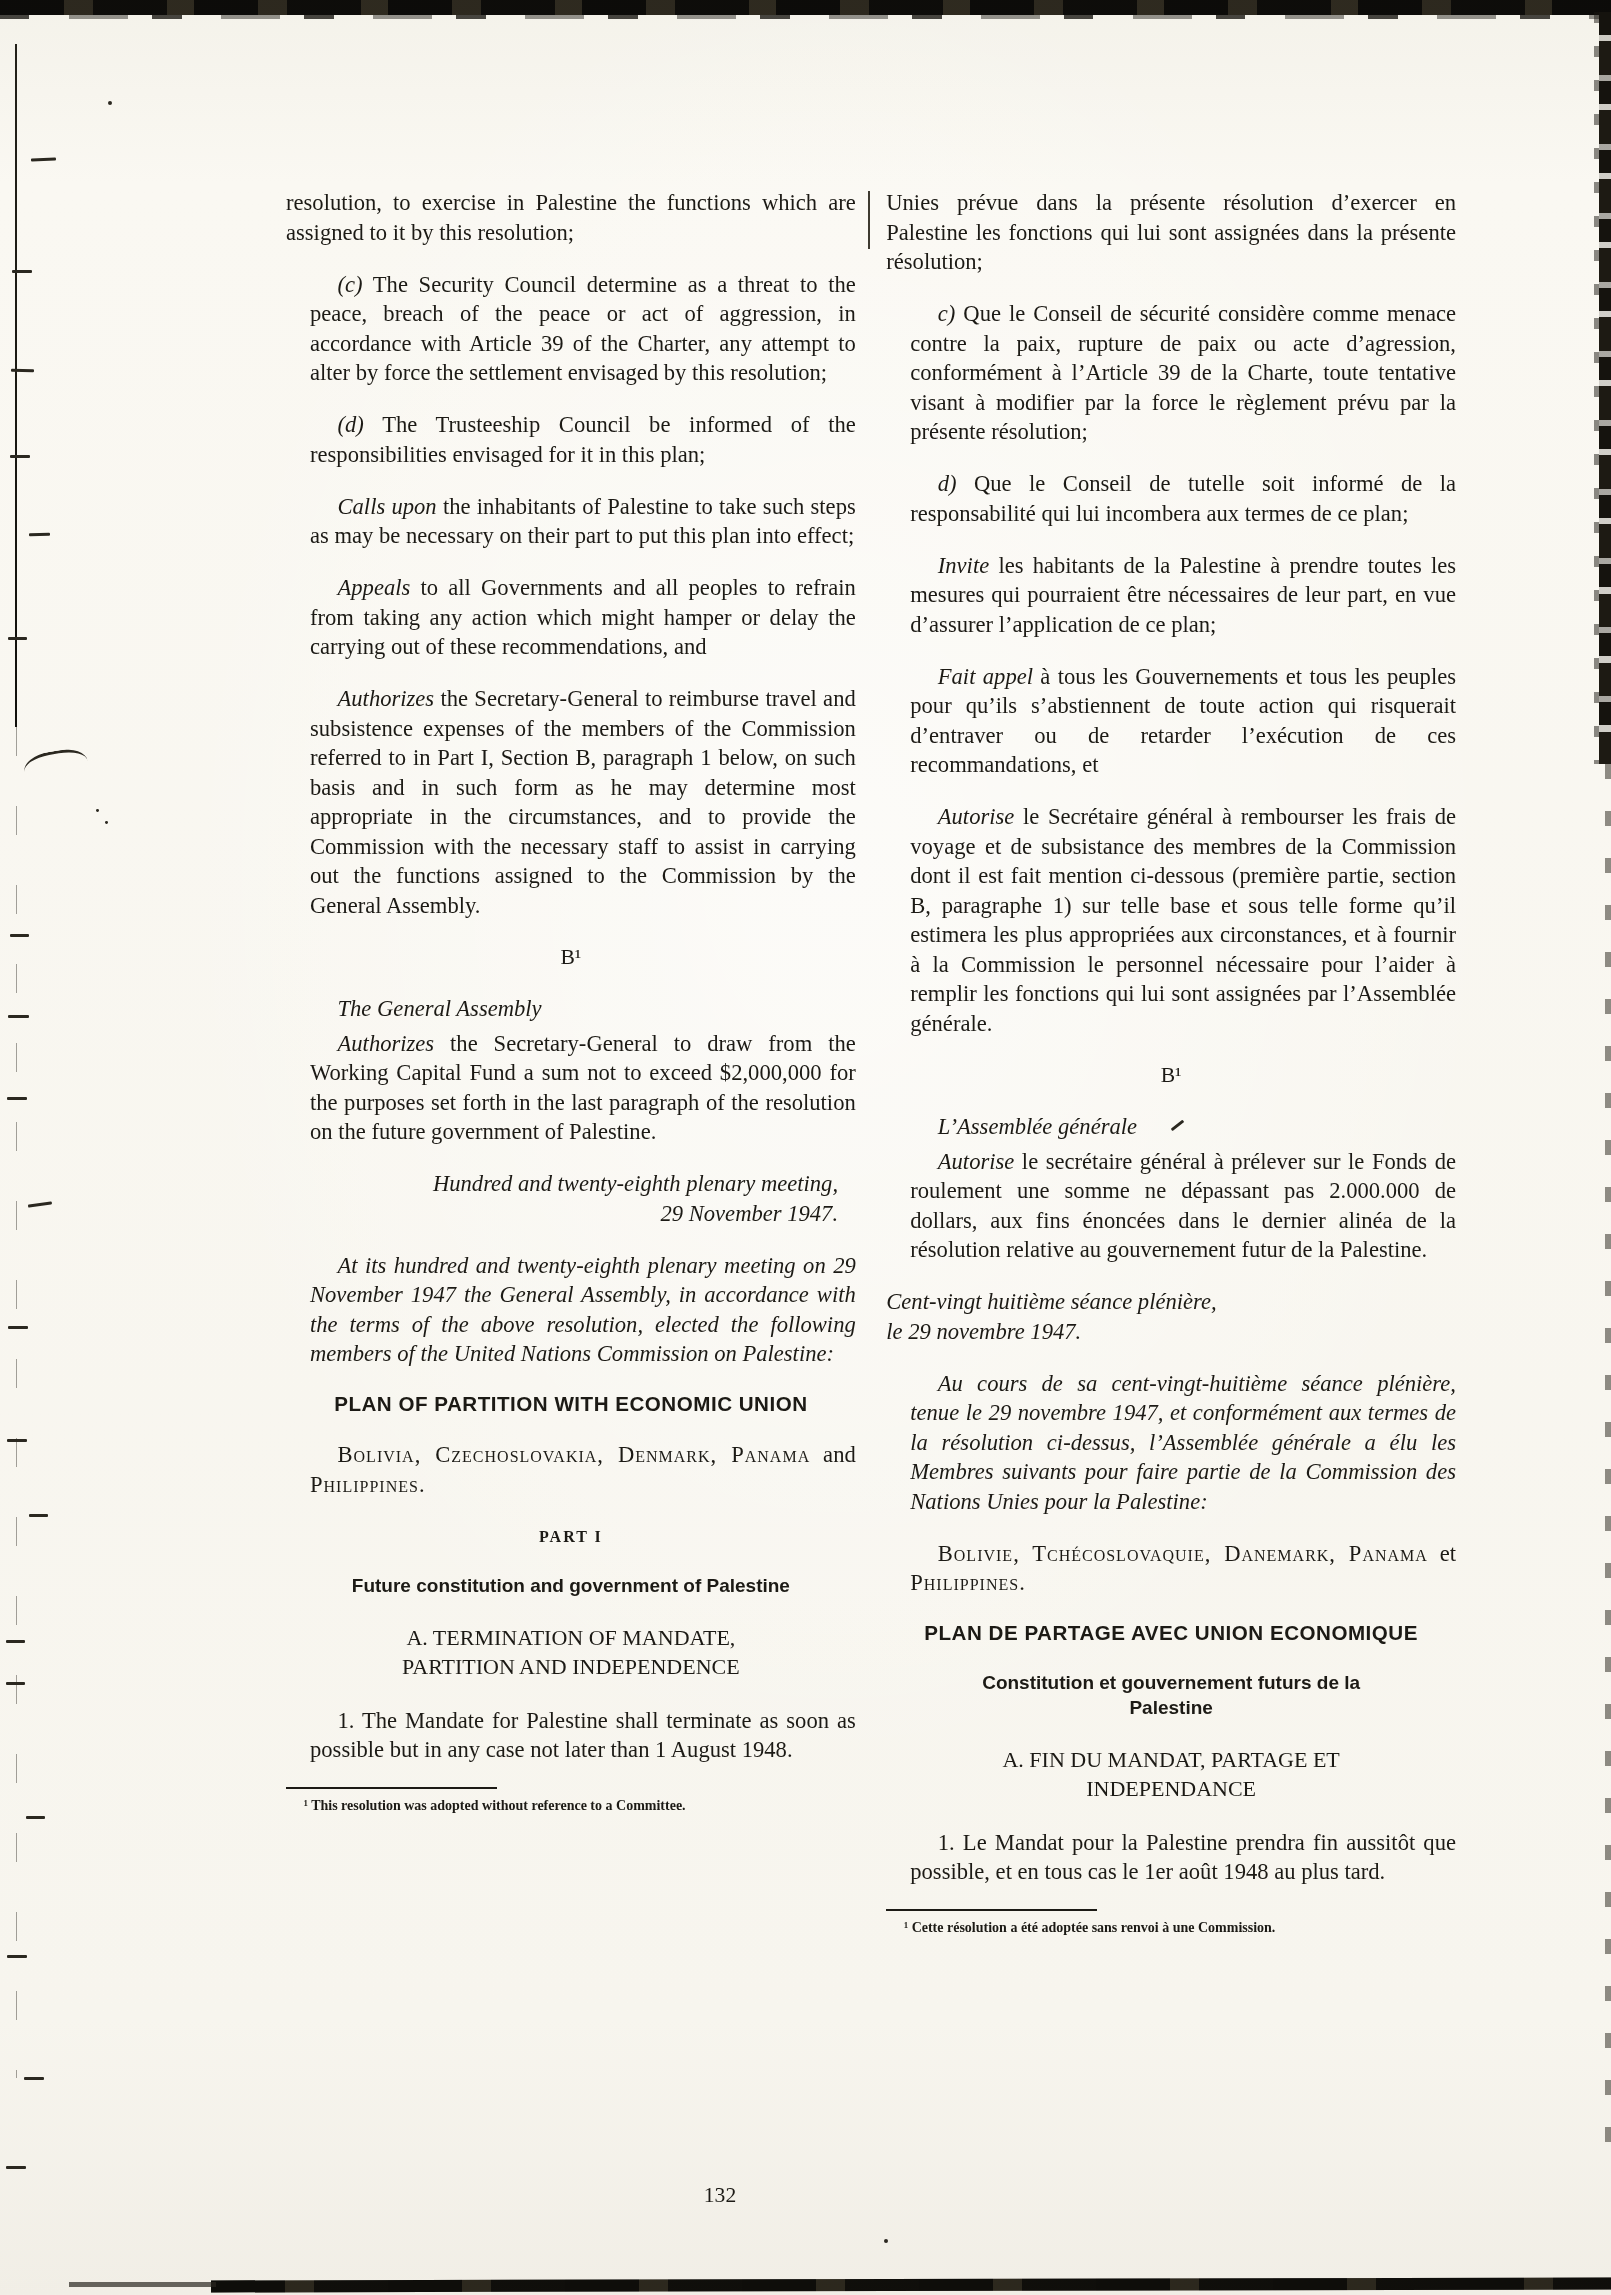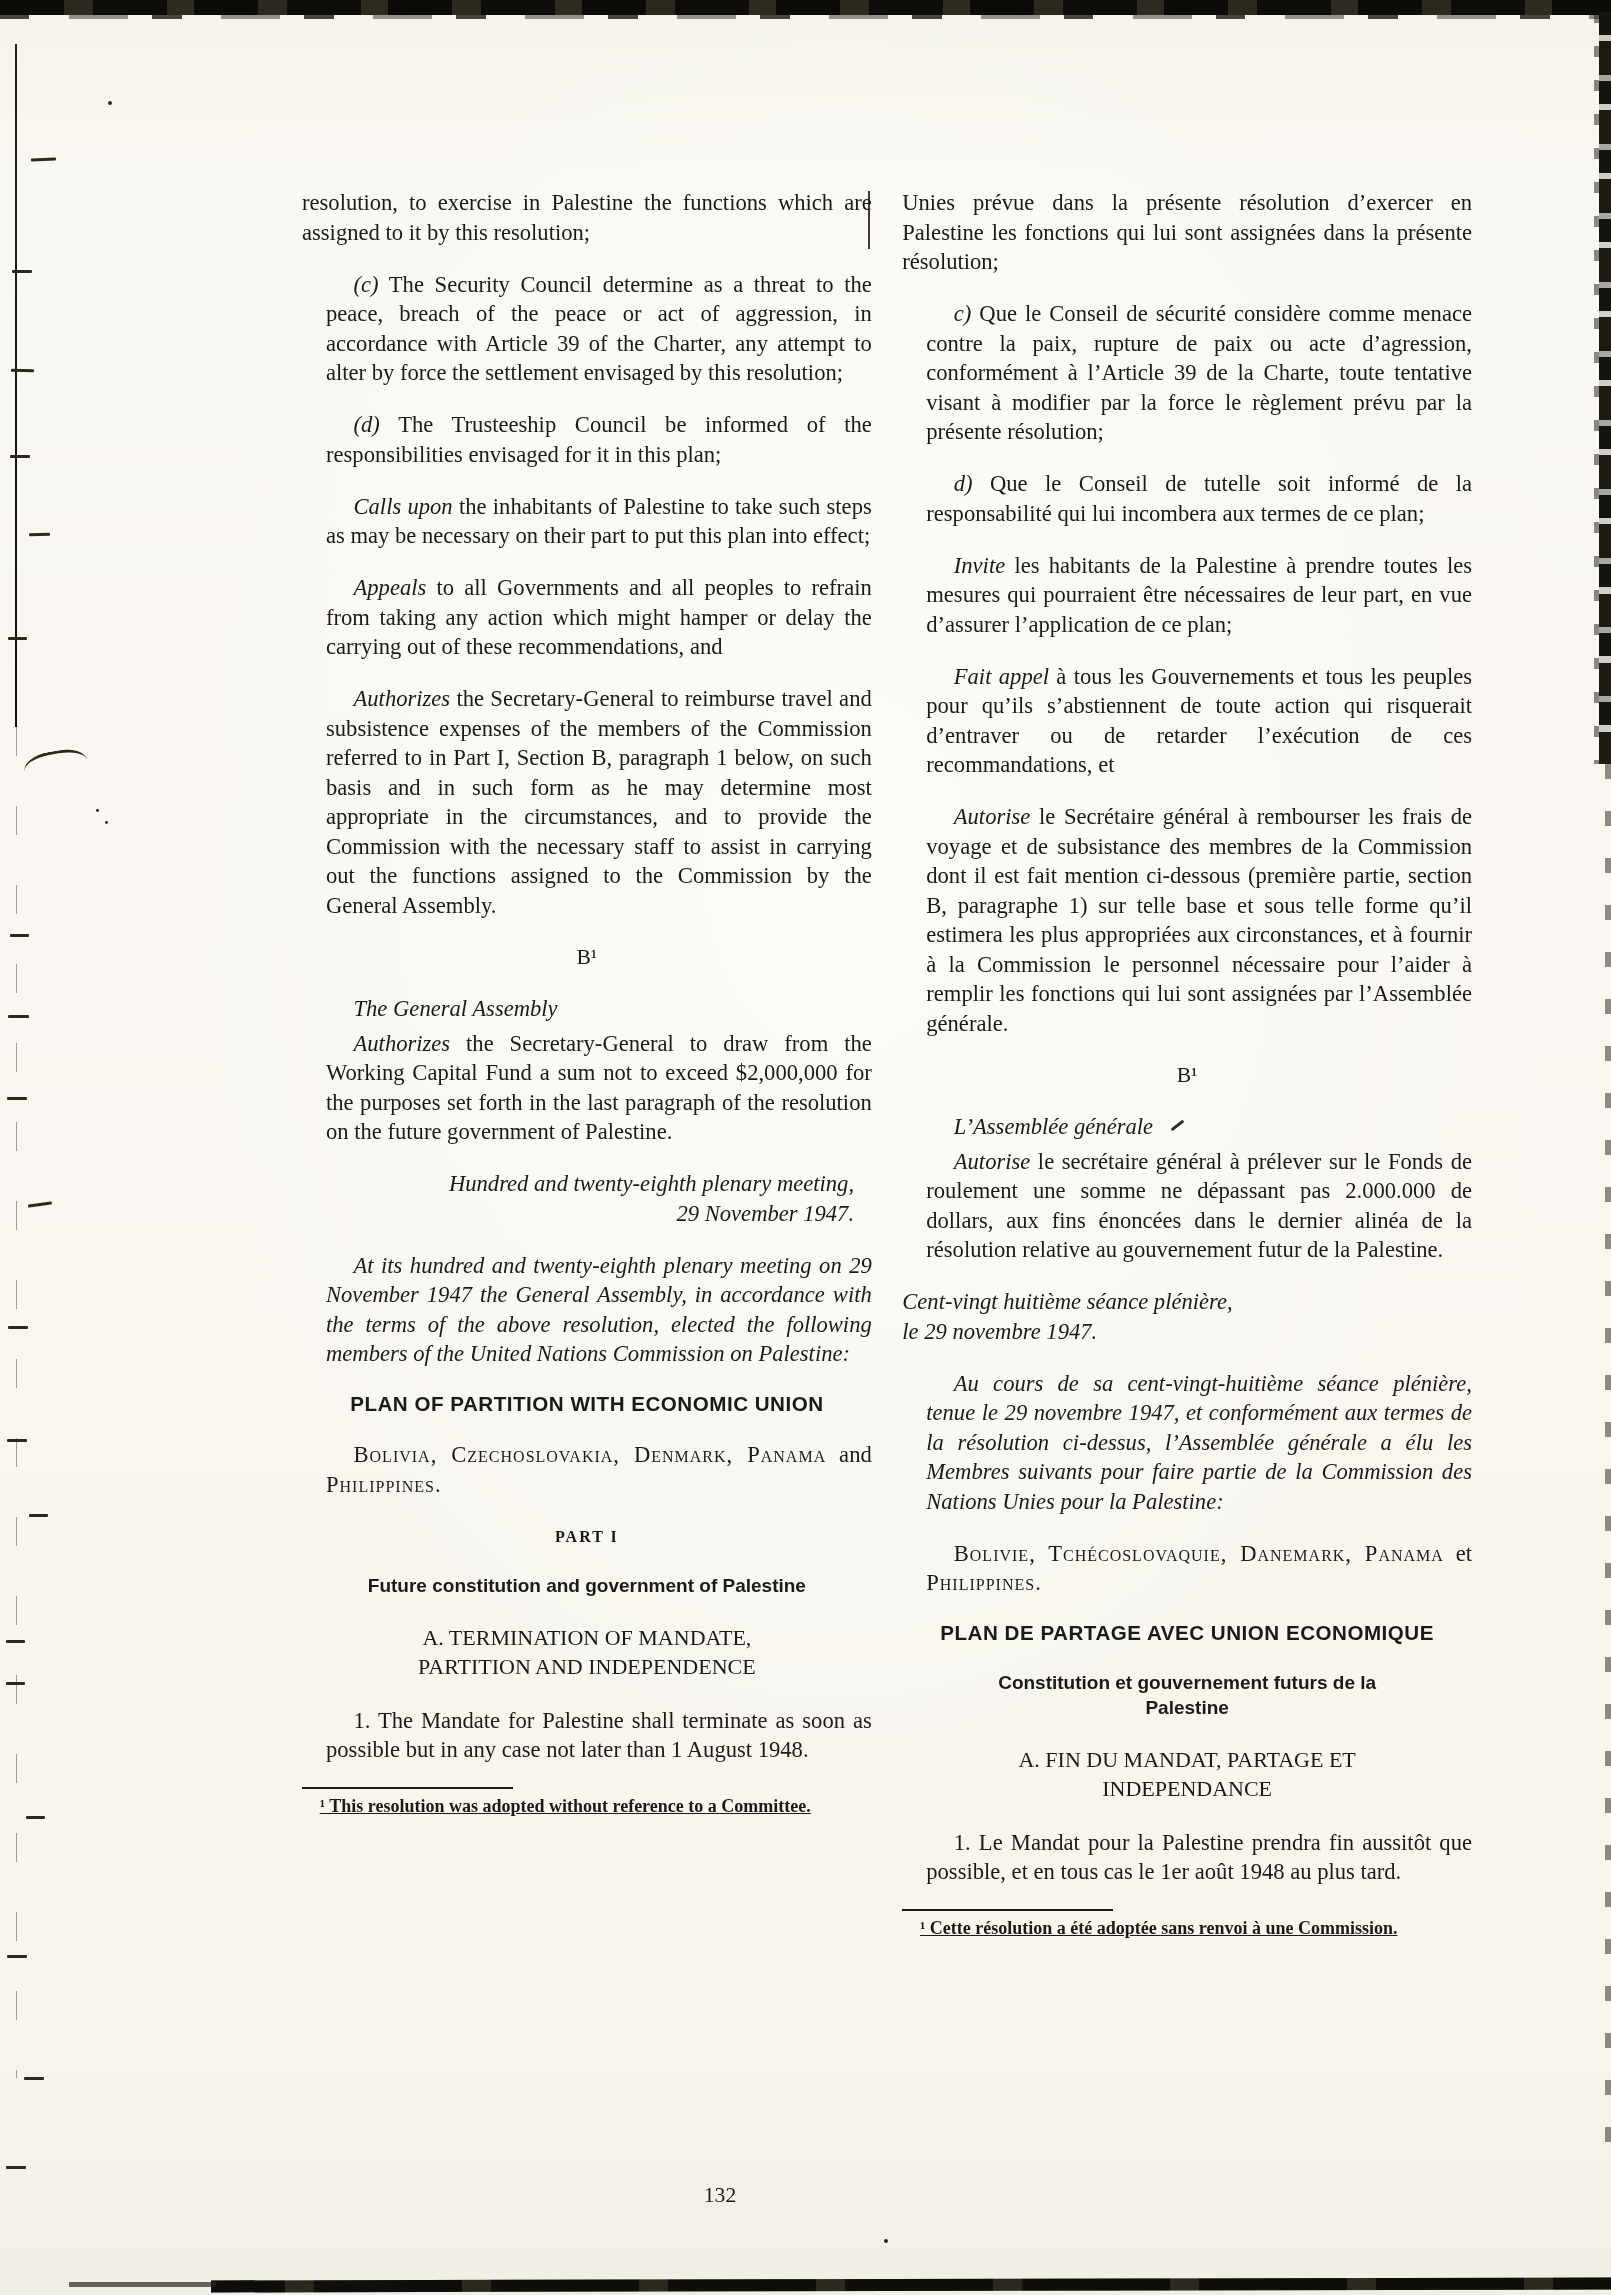--- a/index.html
+++ b/index.html
@@ -6,38 +6,38 @@
   *{margin:0;padding:0;box-sizing:border-box;}
   body{
     width:1612px;height:2295px;position:relative;overflow:hidden;
     background:
       radial-gradient(ellipse 934px 1277px at 52% 38%, rgba(255,255,255,.55), rgba(255,255,255,0) 72%),
       linear-gradient(180deg,#f4f2ea,#faf8f2 8%,#f7f5ee 88%,#f1eee6);
     font-family:"Liberation Serif","DejaVu Serif",serif;
     color:var(--ink,#1c1a15);
     font-size:22.6px;line-height:29.5px;
   }
-  #content{position:absolute;left:302px;top:188px;width:1170px;display:flex;gap:30.5px;}
+  #content{position:absolute;left:286px;top:188px;width:1170px;display:flex;gap:30.5px;}
   .col{width:570px;hyphens:auto;}
   .blk{margin-bottom:22.6px;}
   .t-p{text-align:justify;}
   .ind{text-indent:27.5px;margin-left:24px;}
   .al-right{text-align:right;padding-right:17.7px;}
   .al-center{}
   .s-i{font-style:italic;}
   .s-b{font-weight:400;}
   .s-sc{font-variant:small-caps;letter-spacing:1px;}
   .t-bmark{text-align:center;margin:8.8px 0 21.6px;font-size:21.6px;}
   .t-tga{margin-bottom:4.9px;}
   .t-meeting{font-style:italic;margin-top:2px;}
   .t-head-sans{font-family:"Liberation Sans","DejaVu Sans",sans-serif;font-weight:700;font-size:20.6px;line-height:26.5px;text-align:center;letter-spacing:0.5px;margin:15.7px 0 22.6px;}
   .t-part{text-align:center;font-weight:700;font-size:16px;letter-spacing:2px;margin-bottom:21.6px;}
   .t-head-sans2{font-family:"Liberation Sans","DejaVu Sans",sans-serif;font-weight:700;font-size:19px;line-height:25.5px;text-align:center;margin-bottom:25.5px;}
   .t-caps{text-align:center;font-size:22px;line-height:28.5px;margin:2.9px 0 24.6px;}
-  .t-footnote{font-size:18px;line-height:22px;font-weight:700;margin-top:14.7px;padding-top:7.9px;position:relative;text-indent:17.7px;text-align:justify;text-decoration:underline;}
+  .t-footnote{font-size:14px;line-height:22px;font-weight:700;margin-top:14.7px;padding-top:7.9px;position:relative;text-indent:17.7px;text-align:justify;}
   .t-footnote::before{content:"";position:absolute;left:0;top:0;width:211px;height:0;border-top:2px solid var(--ink,#1c1a15);}
   .ln{display:block;}
   #page-number{position:absolute;top:2181px;left:0;width:1440px;text-align:center;font-size:21.6px;}
   
   .art-top{position:absolute;top:0;left:0;width:1612px;height:14.7px;
     background:repeating-linear-gradient(90deg,rgba(0,0,0,.55) 0 64px,rgba(74,66,48,.38) 64px 93px,rgba(0,0,0,.5) 93px 167px,rgba(92,82,58,.3) 167px 194px),#1b1914;}
   .art-top::after{content:"";position:absolute;top:14.7px;left:0;width:100%;height:4.4px;
     background:repeating-linear-gradient(90deg,rgba(27,25,20,.8) 0 29.5px,transparent 29.5px 69px,rgba(27,25,20,.45) 69px 128px,transparent 128px 152px);}
   .art-right{position:absolute;top:11.8px;right:0;width:12.8px;height:752px;
     background:repeating-linear-gradient(180deg,#15130e 0 22.6px,rgba(21,19,14,.18) 22.6px 29.5px,#1d1a13 29.5px 63px,rgba(21,19,14,.35) 63px 69px);}

